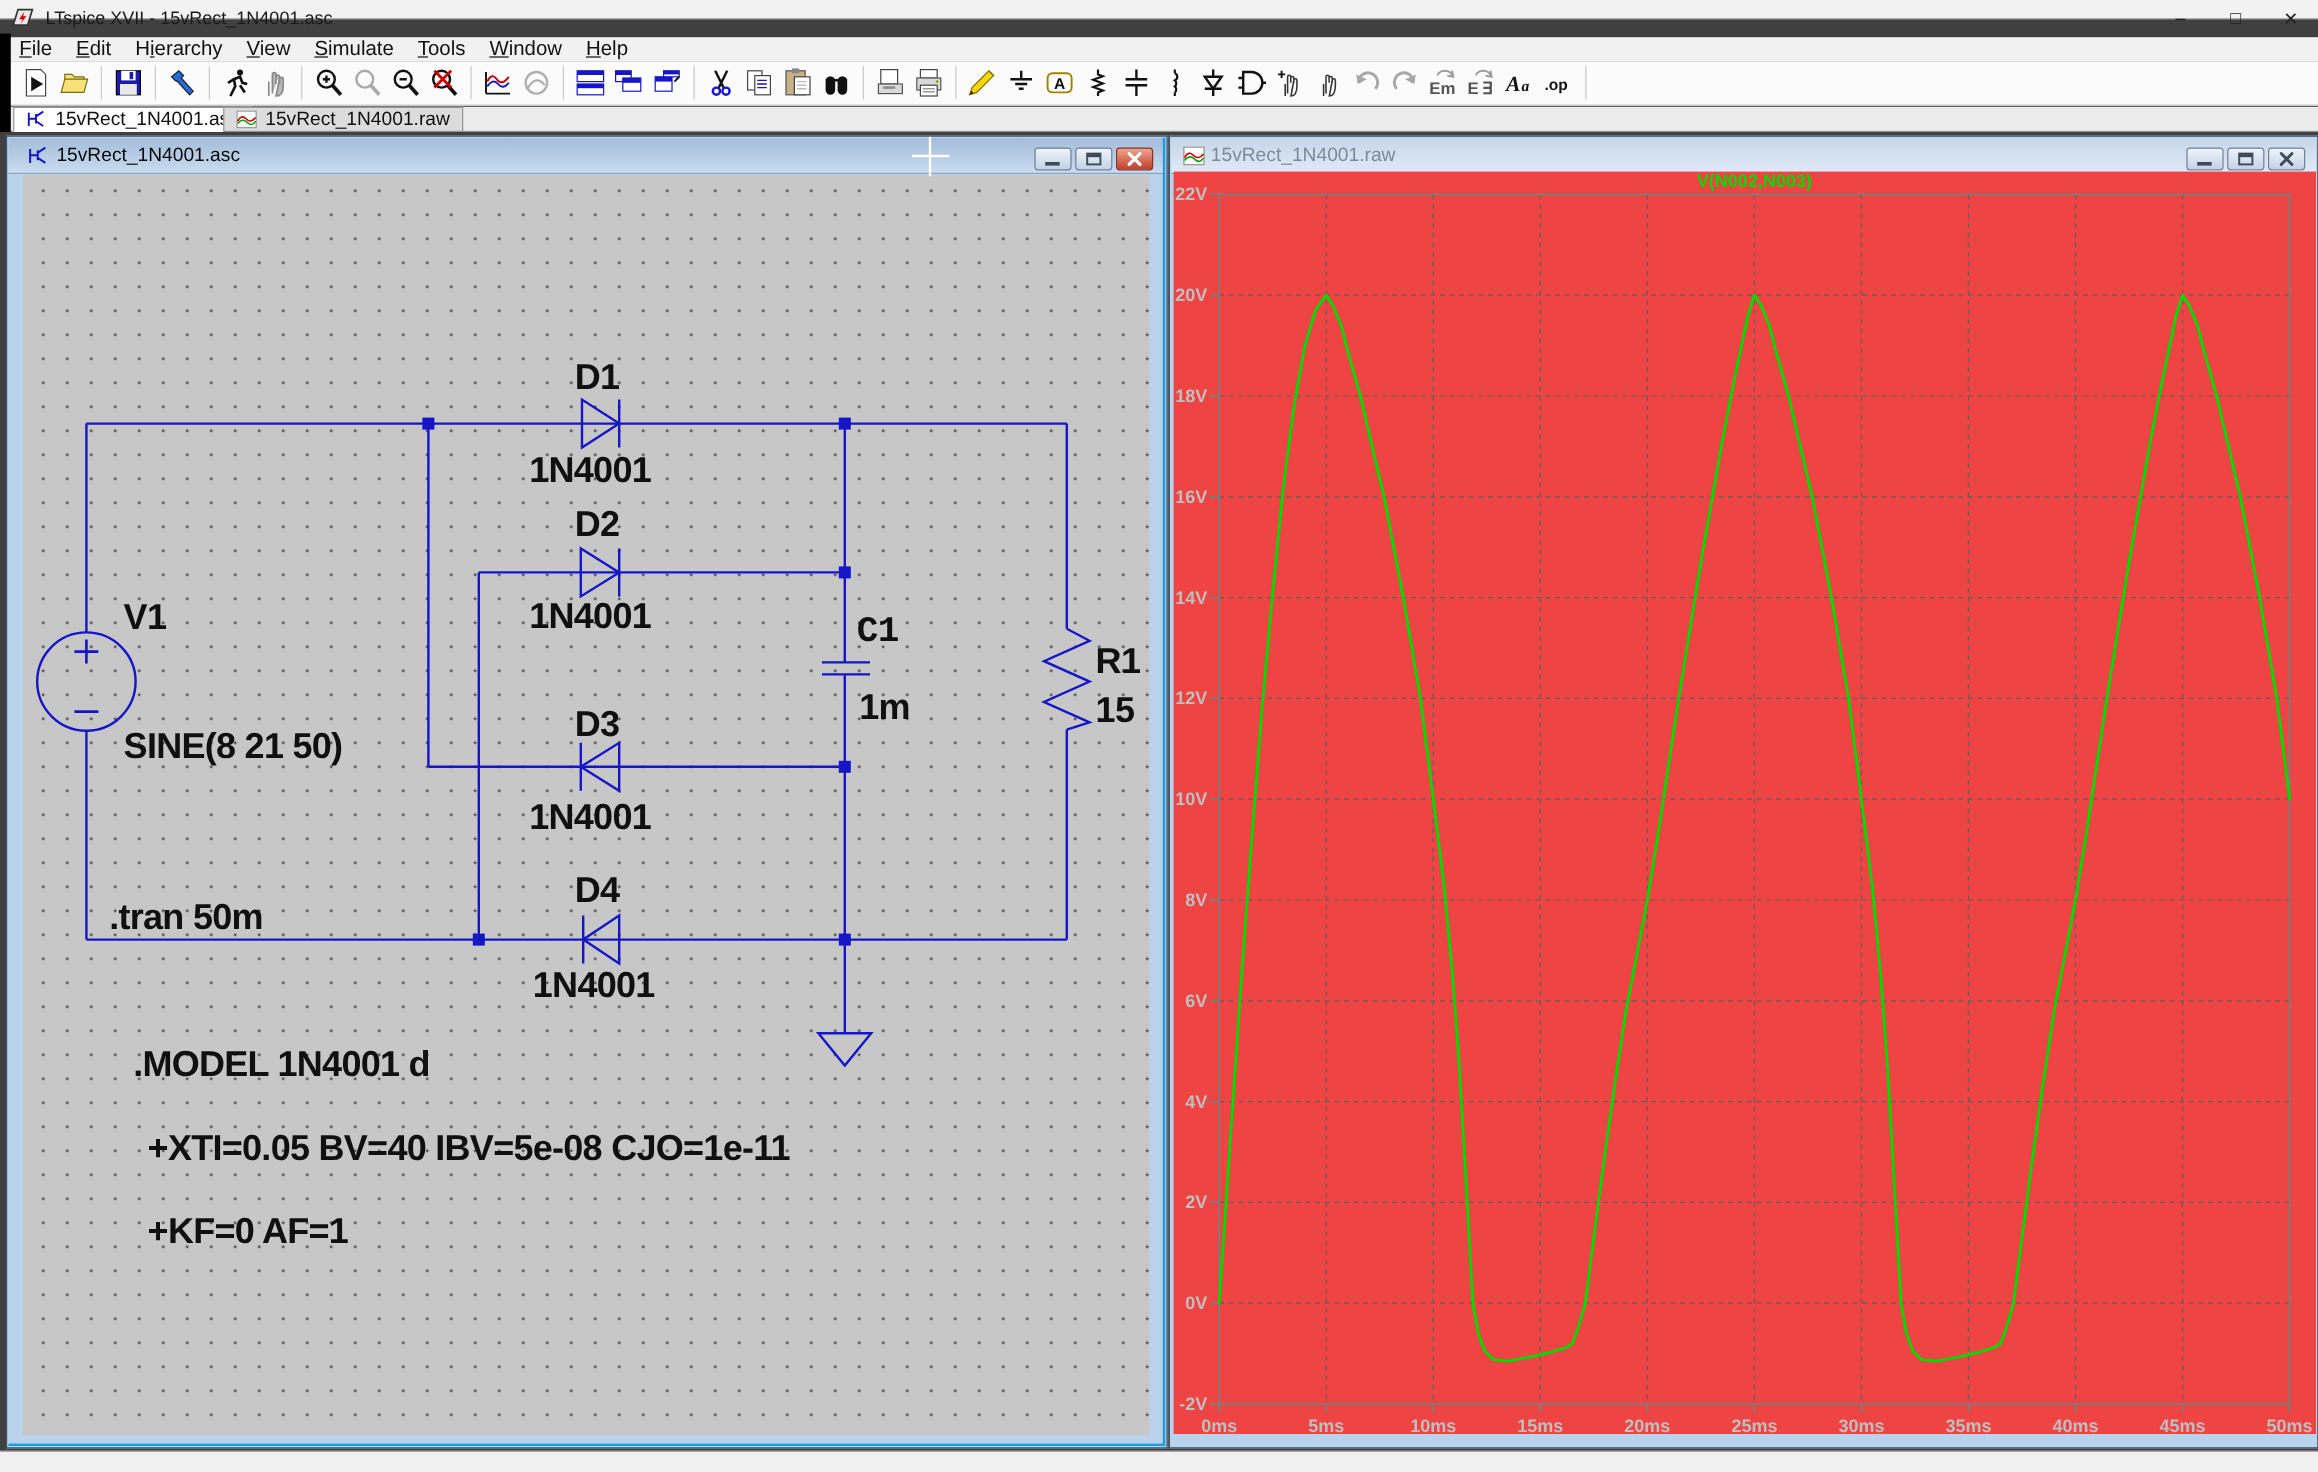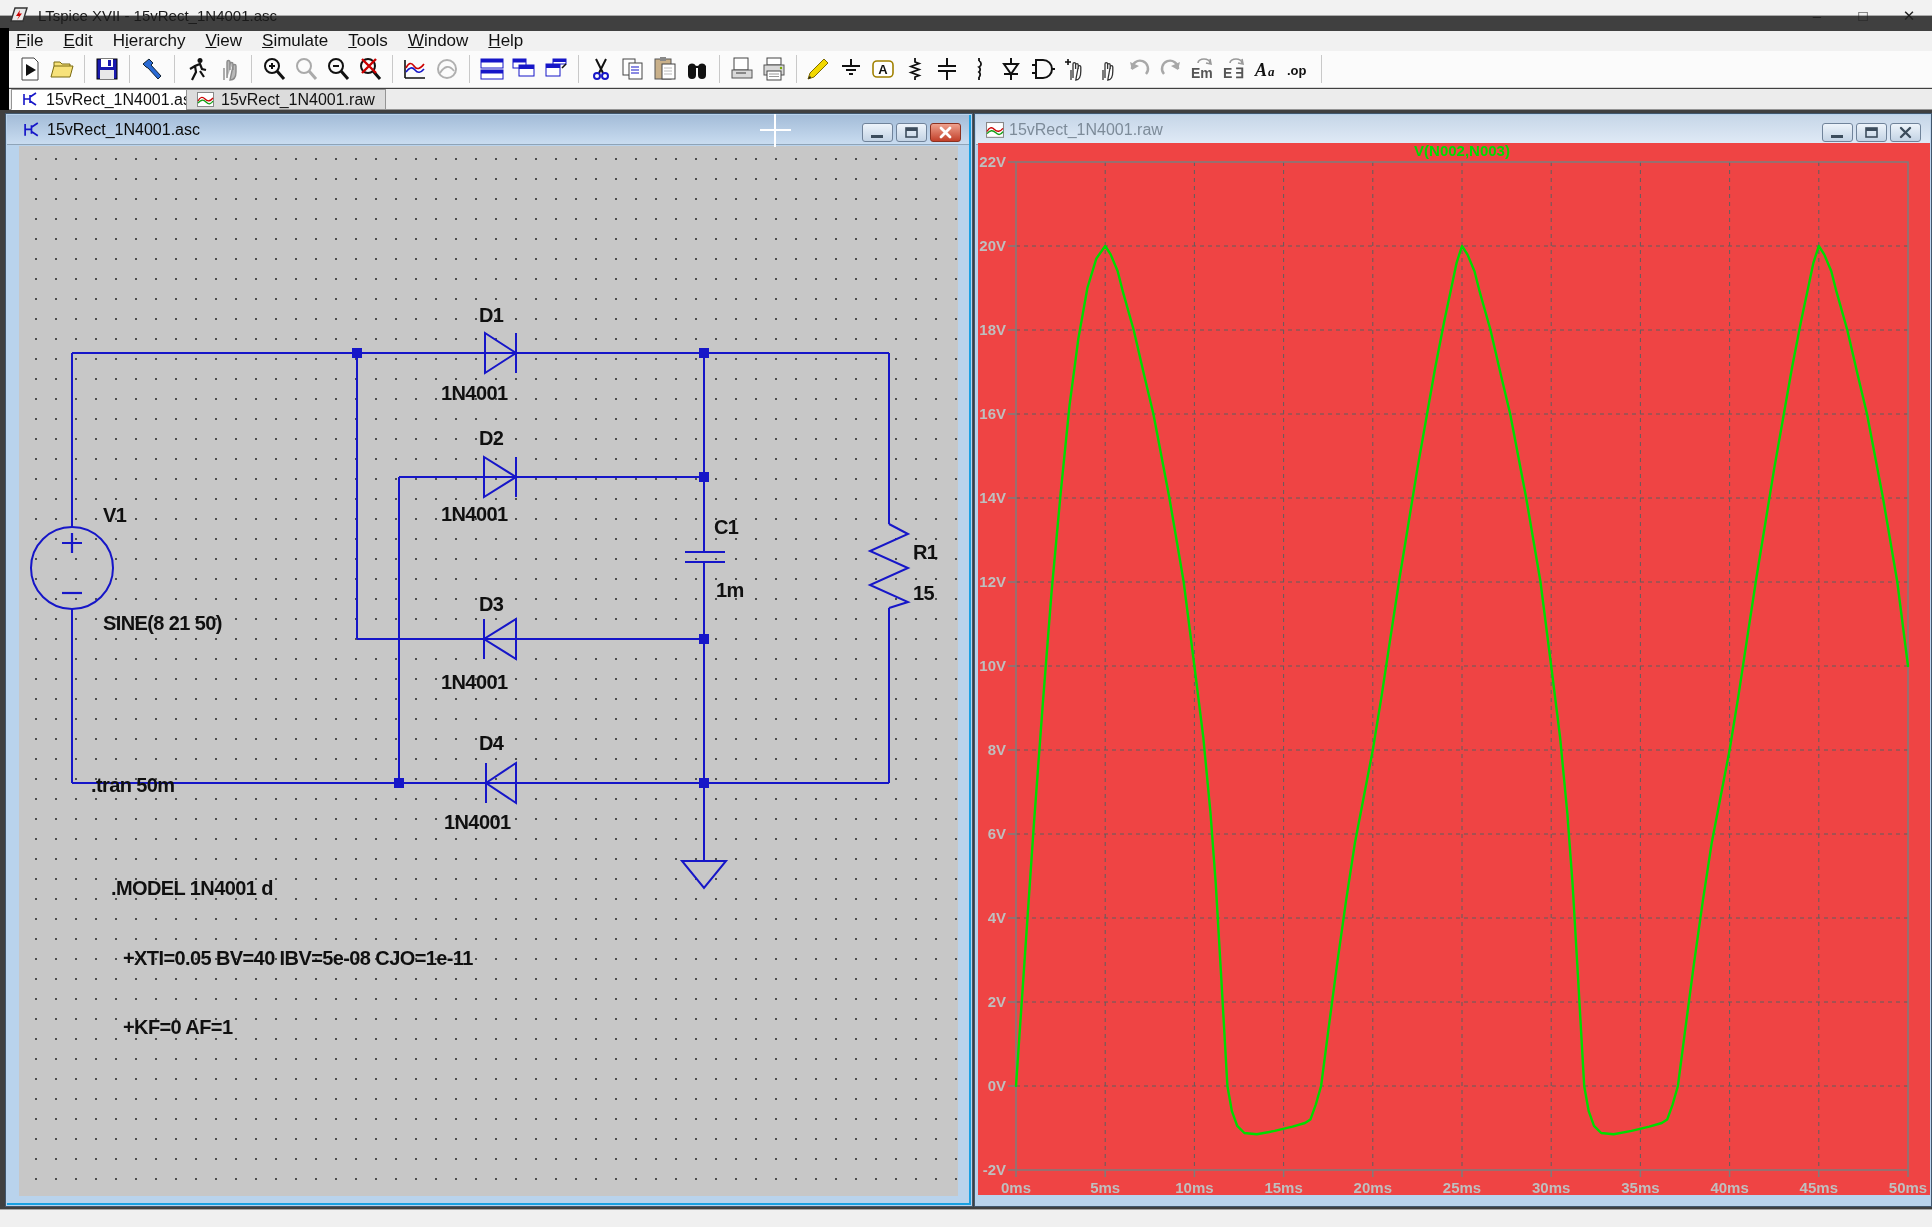--- a/index.html
+++ b/index.html
@@ -42,21 +42,21 @@
   .cbtns { position:absolute; top:8px; display:flex; }
   .cb { width:31px; height:19px; border:1px solid #70839a; border-radius:3px; margin-left:3px; background:linear-gradient(#eef4fb,#c3d3e4); position:relative; }
   .cb svg { position:absolute; left:0; top:0; width:29px; height:17px; }
   .cb.close-active { background:linear-gradient(#efa28e,#c2402a); border-color:#8c3120; }
 
   
   .schem { position:absolute; left:13px; top:32px; width:939px; height:1050px; background:#c7c7c7;
            background-image:radial-gradient(circle, #4f4f4f 1.1px, rgba(0,0,0,0) 1.4px);
            background-size:20px 20px; background-position:7px 3px; overflow:hidden; }
   .schem svg.wires { position:absolute; left:0; top:0; }
-  .slabel { position:absolute; font-weight:bold; font-size:20px; color:#101010; letter-spacing:-0.6px; white-space:nowrap; line-height:32px; }
+  .slabel { position:absolute; font-weight:bold; font-size:30px; color:#101010; letter-spacing:-0.6px; white-space:nowrap; line-height:32px; }
 
   
   .wave { position:absolute; left:3px; top:29px; width:952px; height:1052px; background:#ef4444; overflow:hidden; }
 
   .crosshair-h { position:absolute; left:760px; top:129px; width:31px; height:2px; background:#fff; z-index:50; }
   .crosshair-v { position:absolute; left:774px; top:114px; width:2px; height:33px; background:#fff; z-index:50; }
 </style>
 </head>
 <body>
 
@@ -415,30 +415,30 @@
         <rect x="333" y="202" width="10" height="10"></rect>
         <rect x="680" y="202" width="10" height="10"></rect>
         <rect x="680" y="326" width="10" height="10"></rect>
         <rect x="680" y="488" width="10" height="10"></rect>
         <rect x="375" y="632" width="10" height="10"></rect>
         <rect x="680" y="632" width="10" height="10"></rect>
       </g>
     </svg>
   <div class="slabel" style="left: 84px; top: 353px;">V1</div>
       <div class="slabel" style="left: 84px; top: 461px;">SINE(8 21 50)</div>
-      <div class="slabel" style="left: 72px; top: 603px; margin-top: 20px;">.tran 50m</div>
+      <div class="slabel" style="left: 72px; top: 603px;">.tran 50m</div>
       <div class="slabel" style="left: 460px; top: 153px;">D1</div>
       <div class="slabel" style="left: 422px; top: 231px;">1N4001</div>
       <div class="slabel" style="left: 460px; top: 276px;">D2</div>
       <div class="slabel" style="left: 422px; top: 352px;">1N4001</div>
       <div class="slabel" style="left: 460px; top: 442px;">D3</div>
       <div class="slabel" style="left: 422px; top: 520px;">1N4001</div>
       <div class="slabel" style="left: 460px; top: 581px;">D4</div>
       <div class="slabel" style="left: 425px; top: 660px;">1N4001</div>
-      <div class="slabel" style="left: 695px; top: 365px;">C1</div>
+      <div class="slabel" style="left: 695px; top: 365px; font-family: Liberation Mono, monospace;">C1</div>
       <div class="slabel" style="left: 697px; top: 428px;">1m</div>
       <div class="slabel" style="left: 894px; top: 390px;">R1</div>
       <div class="slabel" style="left: 894px; top: 431px;">15</div>
       <div class="slabel" style="left: 92px; top: 726px;">.MODEL 1N4001 d</div>
       <div class="slabel" style="left: 104px; top: 796px;">+XTI=0.05 BV=40 IBV=5e-08 CJO=1e-11</div>
       <div class="slabel" style="left: 104px; top: 865px;">+KF=0 AF=1</div>
     </div>
 </div>
 
 <div class="child" style="left:974px; width:958px;">

